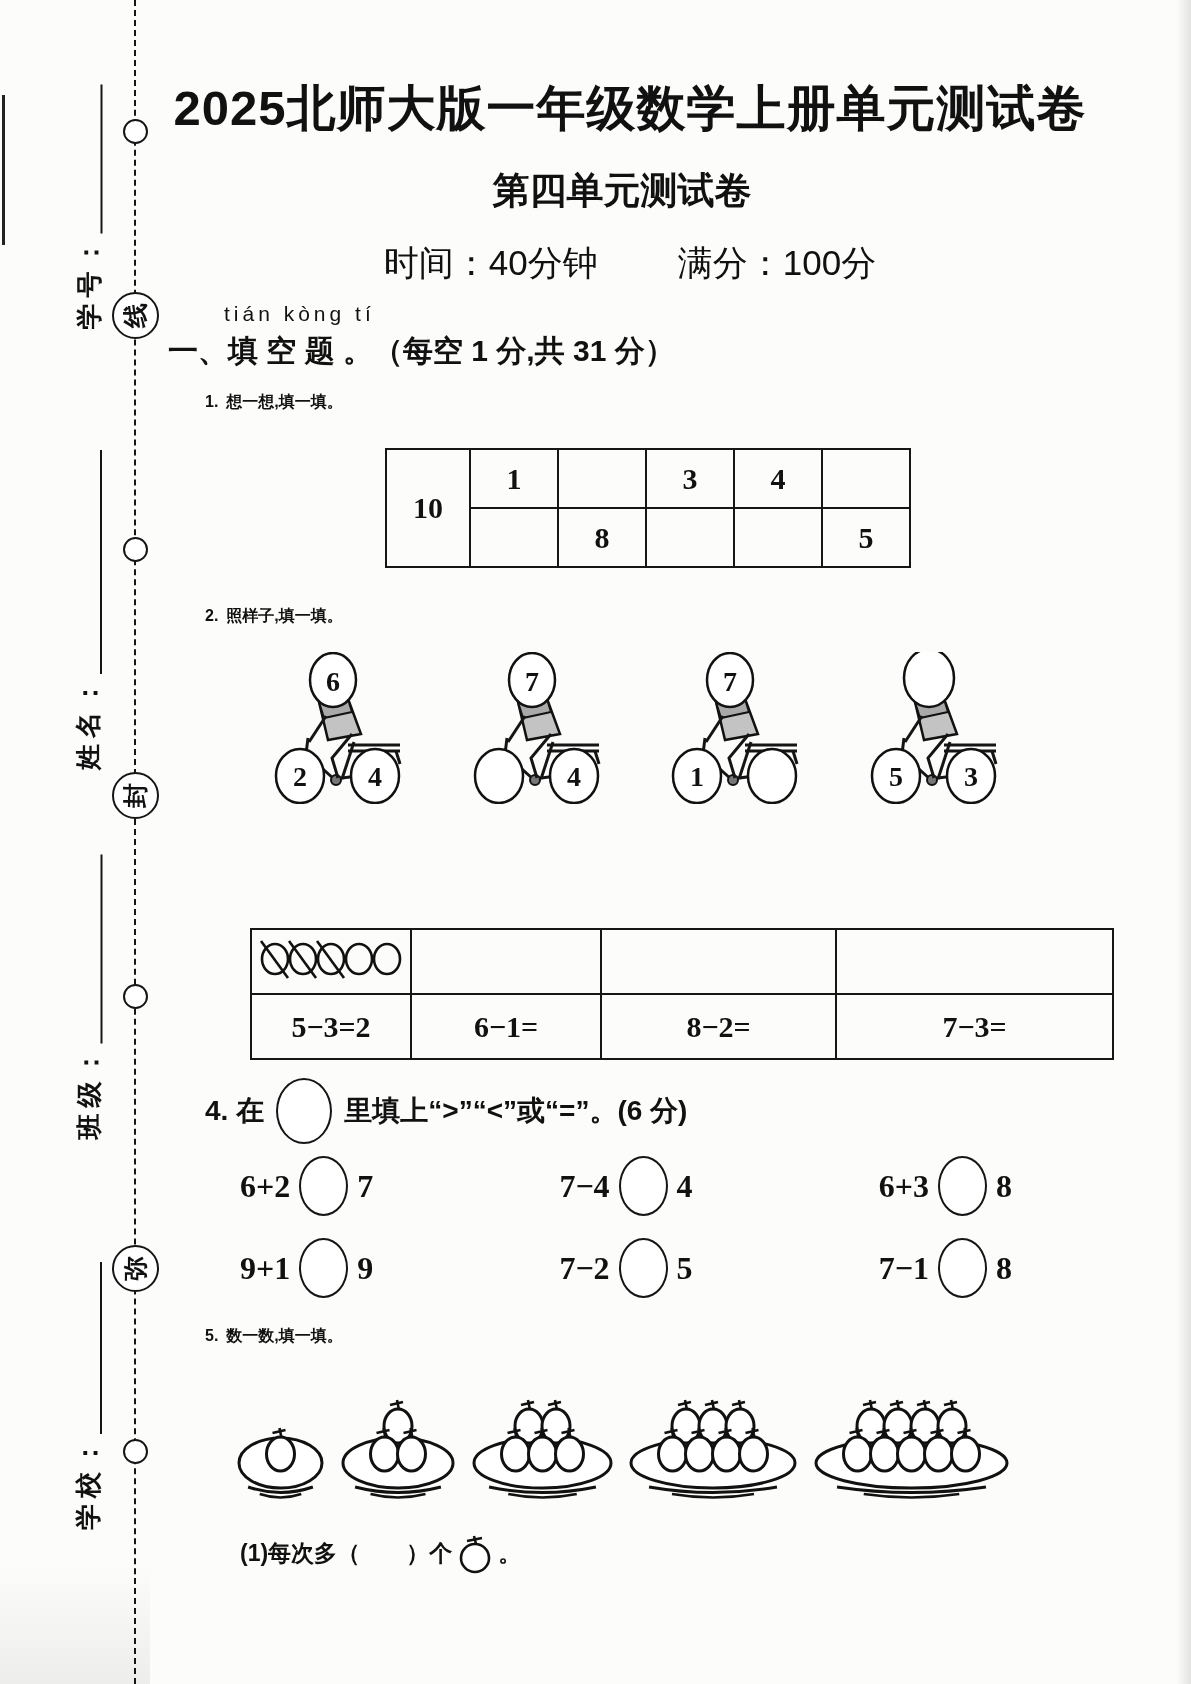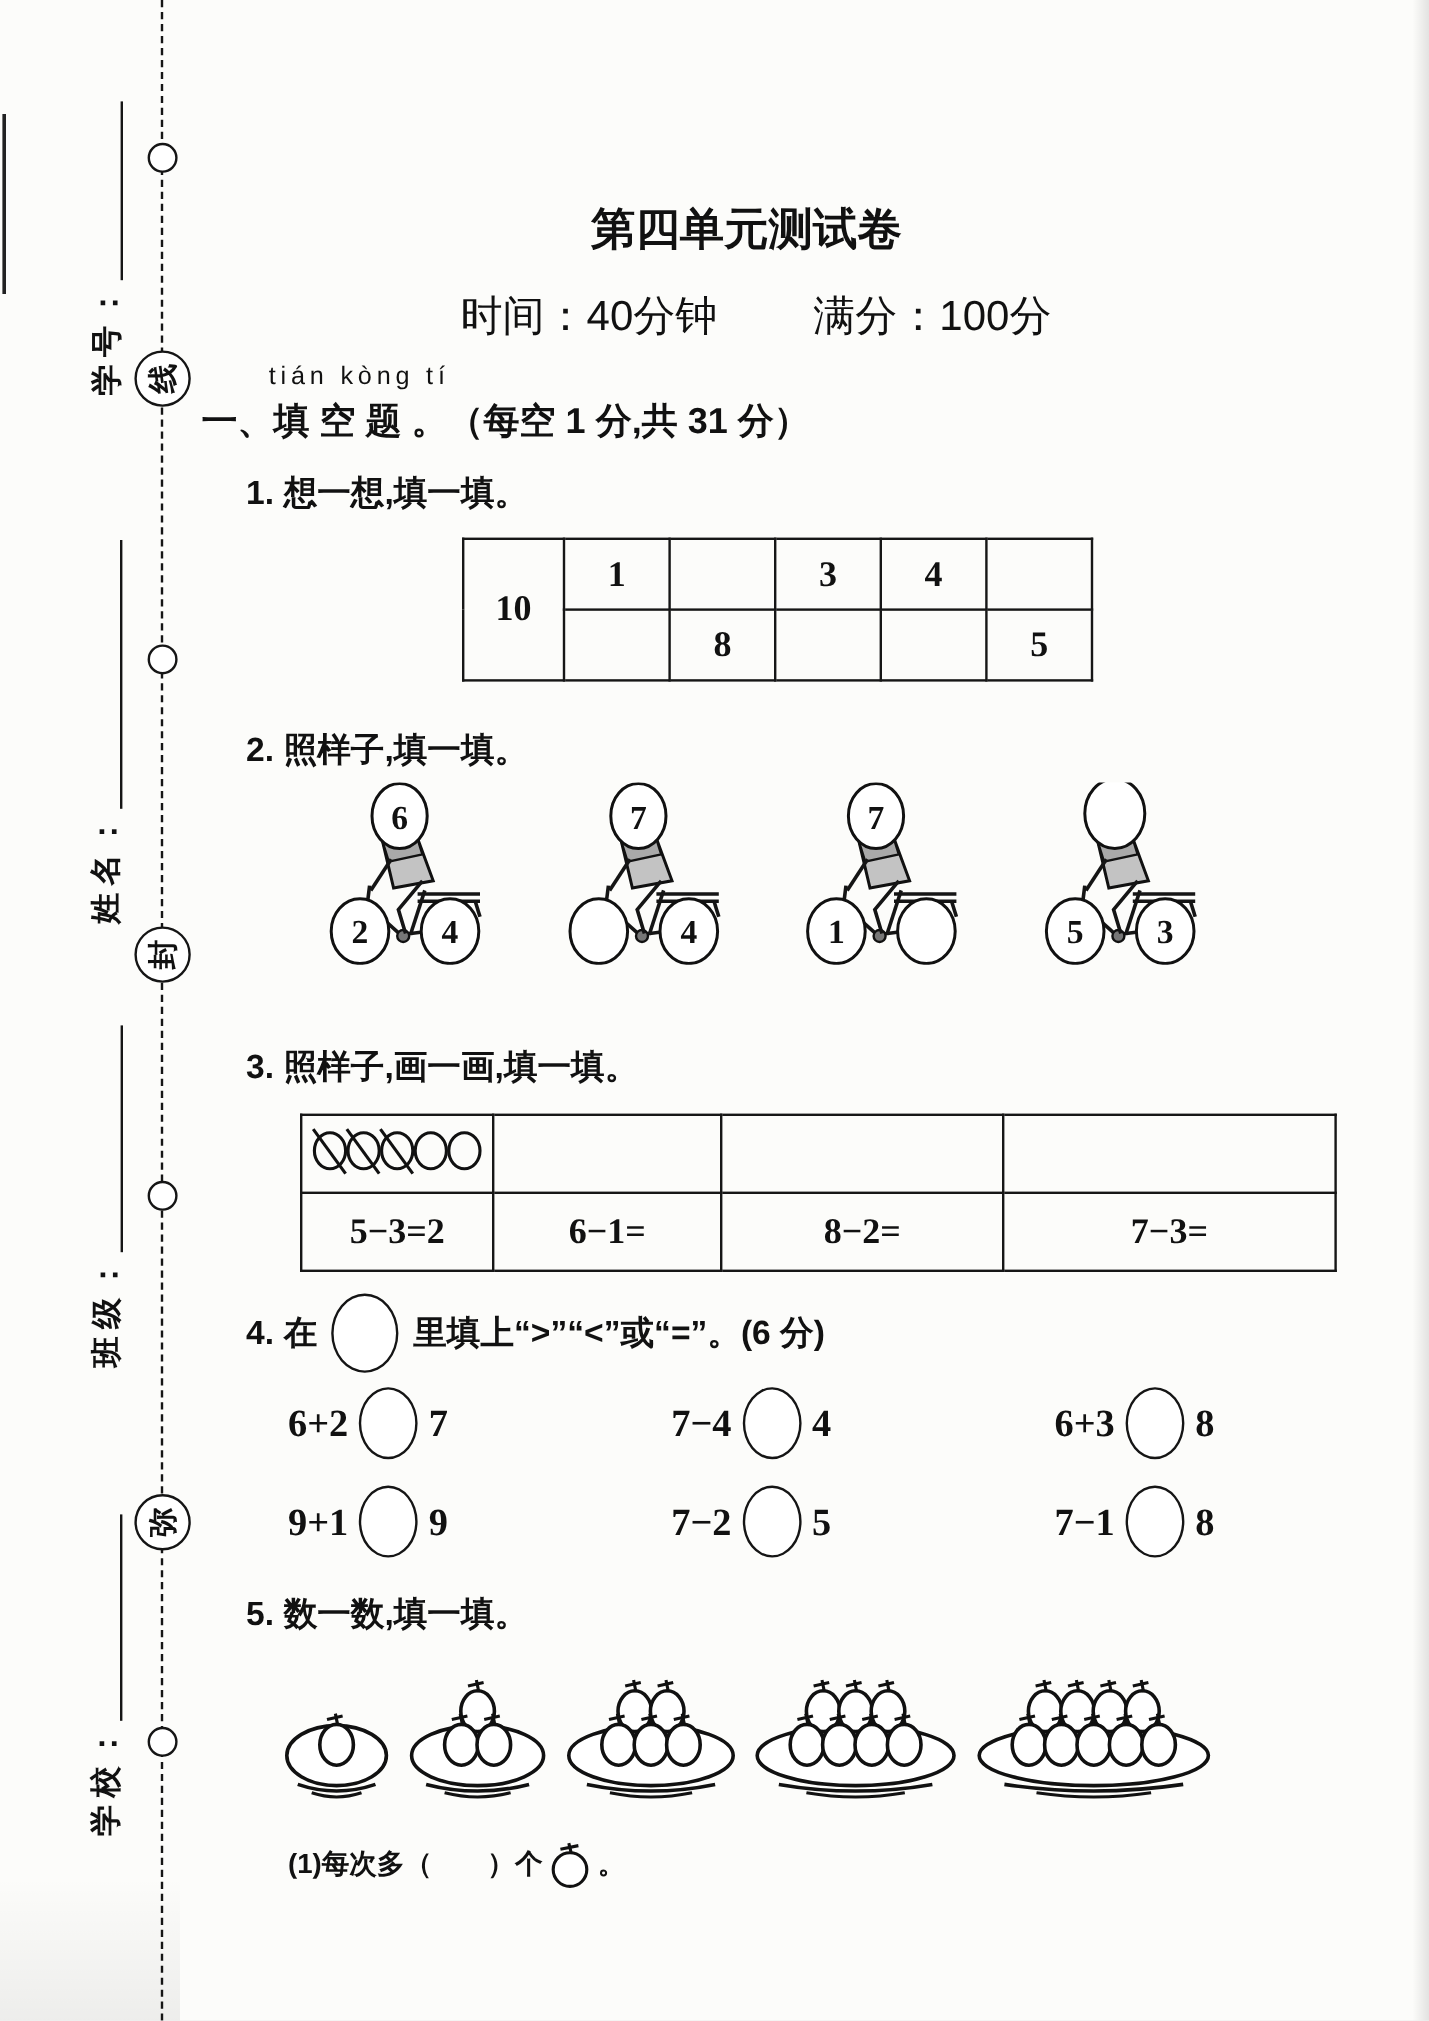--- a/index.html
+++ b/index.html
@@ -33,21 +33,21 @@
          font-size:49px;font-weight:bold;letter-spacing:1px;}
   .subtitle{position:absolute;left:152px;top:166px;width:940px;text-align:center;
             font-size:37px;font-weight:bold;}
   .meta{position:absolute;left:160px;top:240px;width:940px;text-align:center;font-size:35px;}
   .meta .gap{display:inline-block;width:80px;}
 
   
   .pinyin{position:absolute;left:224px;top:302px;font-size:21px;letter-spacing:4px;}
   .sec-heading{position:absolute;left:168px;top:331px;font-size:30px;font-weight:bold;}
 
-  .q-head{position:absolute;font-size:28px;font-weight:600;}
+  .q-head{position:absolute;font-size:16px;font-weight:600;}
   .q-num{font-weight:bold;margin-right:8px;}
 
   
   .t1{position:absolute;left:385px;top:448px;border-collapse:collapse;}
   .t1 td{border:2.5px solid #161616;width:86px;height:57px;text-align:center;
          font:600 30px "Liberation Serif",serif;padding:0;}
   .t1 td.c10{width:82px;}
 
   
   .bikes{position:absolute;left:262px;top:652px;width:756px;display:flex;
@@ -112,20 +112,21 @@
   </div>
   <div class="seal-group sg2">
     <span class="sg-label">班级：</span>
       <span class="sg-line"></span>
   </div>
   <div class="seal-group sg3">
     <span class="sg-label">学校：</span>
       <span class="sg-line"></span>
   </div>
 
+  <div class="title">2025北师大版一年级数学上册单元测试卷</div>
   <div class="subtitle">第四单元测试卷</div>
   <div class="meta">
     <span>时间：40分钟</span><span class="gap"></span><span>满分：100分</span>
   </div>
 
   <div class="pinyin">tián kòng tí</div>
   <div class="sec-heading">一、填 空 题 。（每空 1 分,共 31 分）</div>
 
   <div class="q-head" style="left:205px;top:392px">
     <span class="q-num">1.</span><span>想一想,填一填。</span>
@@ -233,23 +234,20 @@
       <polyline points="90,82 70,106 76,126" class="bk" stroke-width="4"></polyline>
       <ellipse cx="38" cy="124" rx="24" ry="27" fill="#fff" stroke="#111" stroke-width="2.5"></ellipse>
       <ellipse cx="113" cy="124" rx="24" ry="27" fill="#fff" stroke="#111" stroke-width="2.5"></ellipse>
       <ellipse cx="71" cy="26" rx="25" ry="29" fill="#fff" stroke="#111" stroke-width="2.5"></ellipse>
       <text x="71" y="38" class="bt"></text>
       <text x="38" y="134" class="bt">5</text>
       <text x="113" y="134" class="bt">3</text>
     </svg>
   </div>
 
-  <div class="q-head" style="left:205px;top:870px">
-    <span class="q-num">3.</span><span>照样子,画一画,填一填。</span>
-  </div>
   <table class="t3">
     <colgroup>
         <col style="width:160px">
         <col style="width:190px">
         <col style="width:235px">
         <col style="width:277px">
       </colgroup>
     <tbody>
         <tr>
       <td class="q3-draw"><svg width="150" height="48" viewBox="0 0 150 48">

